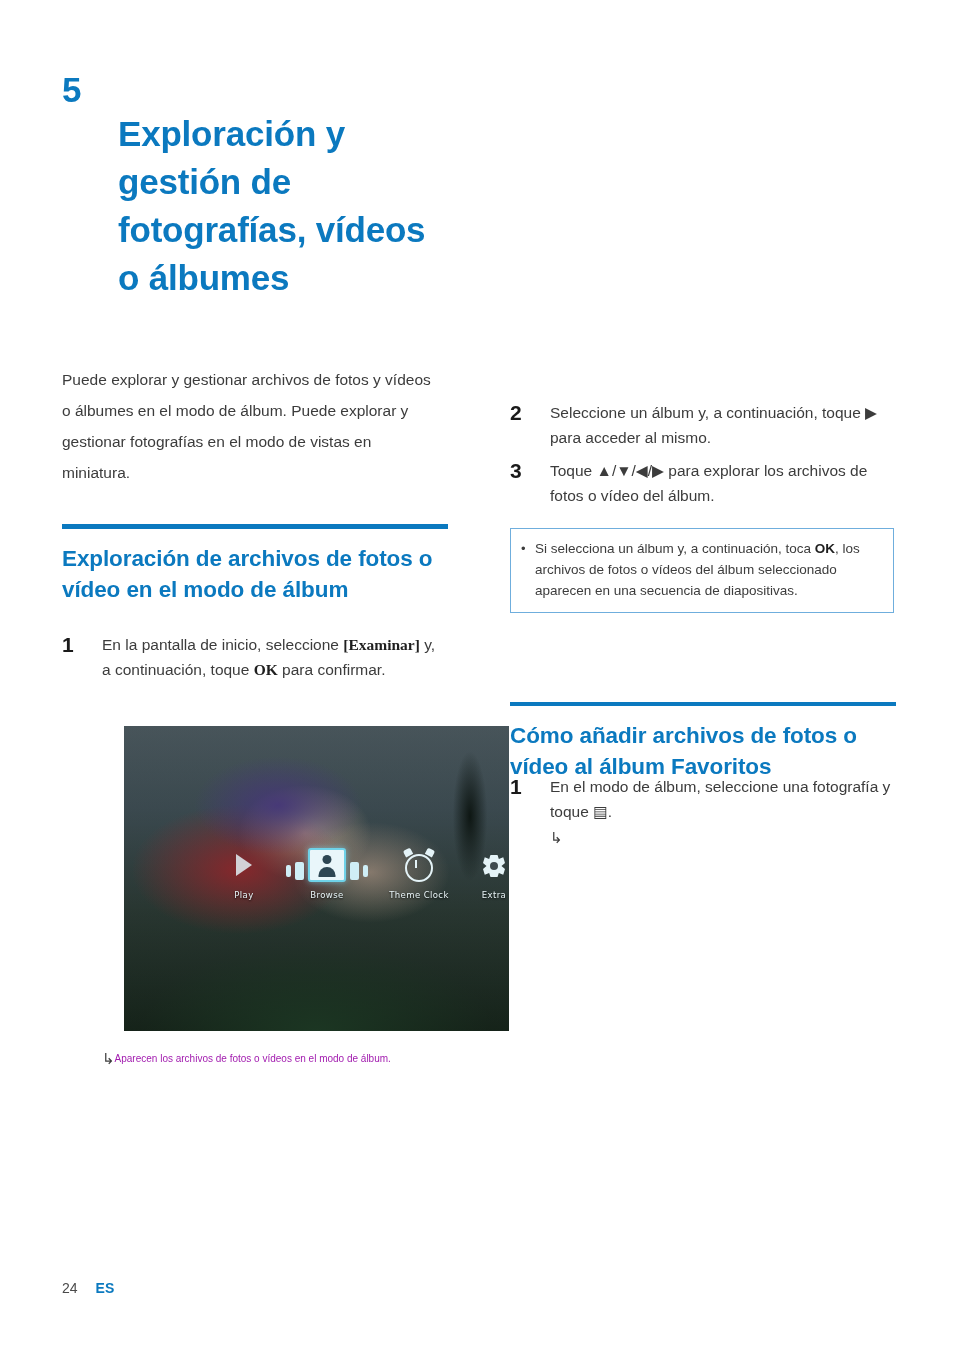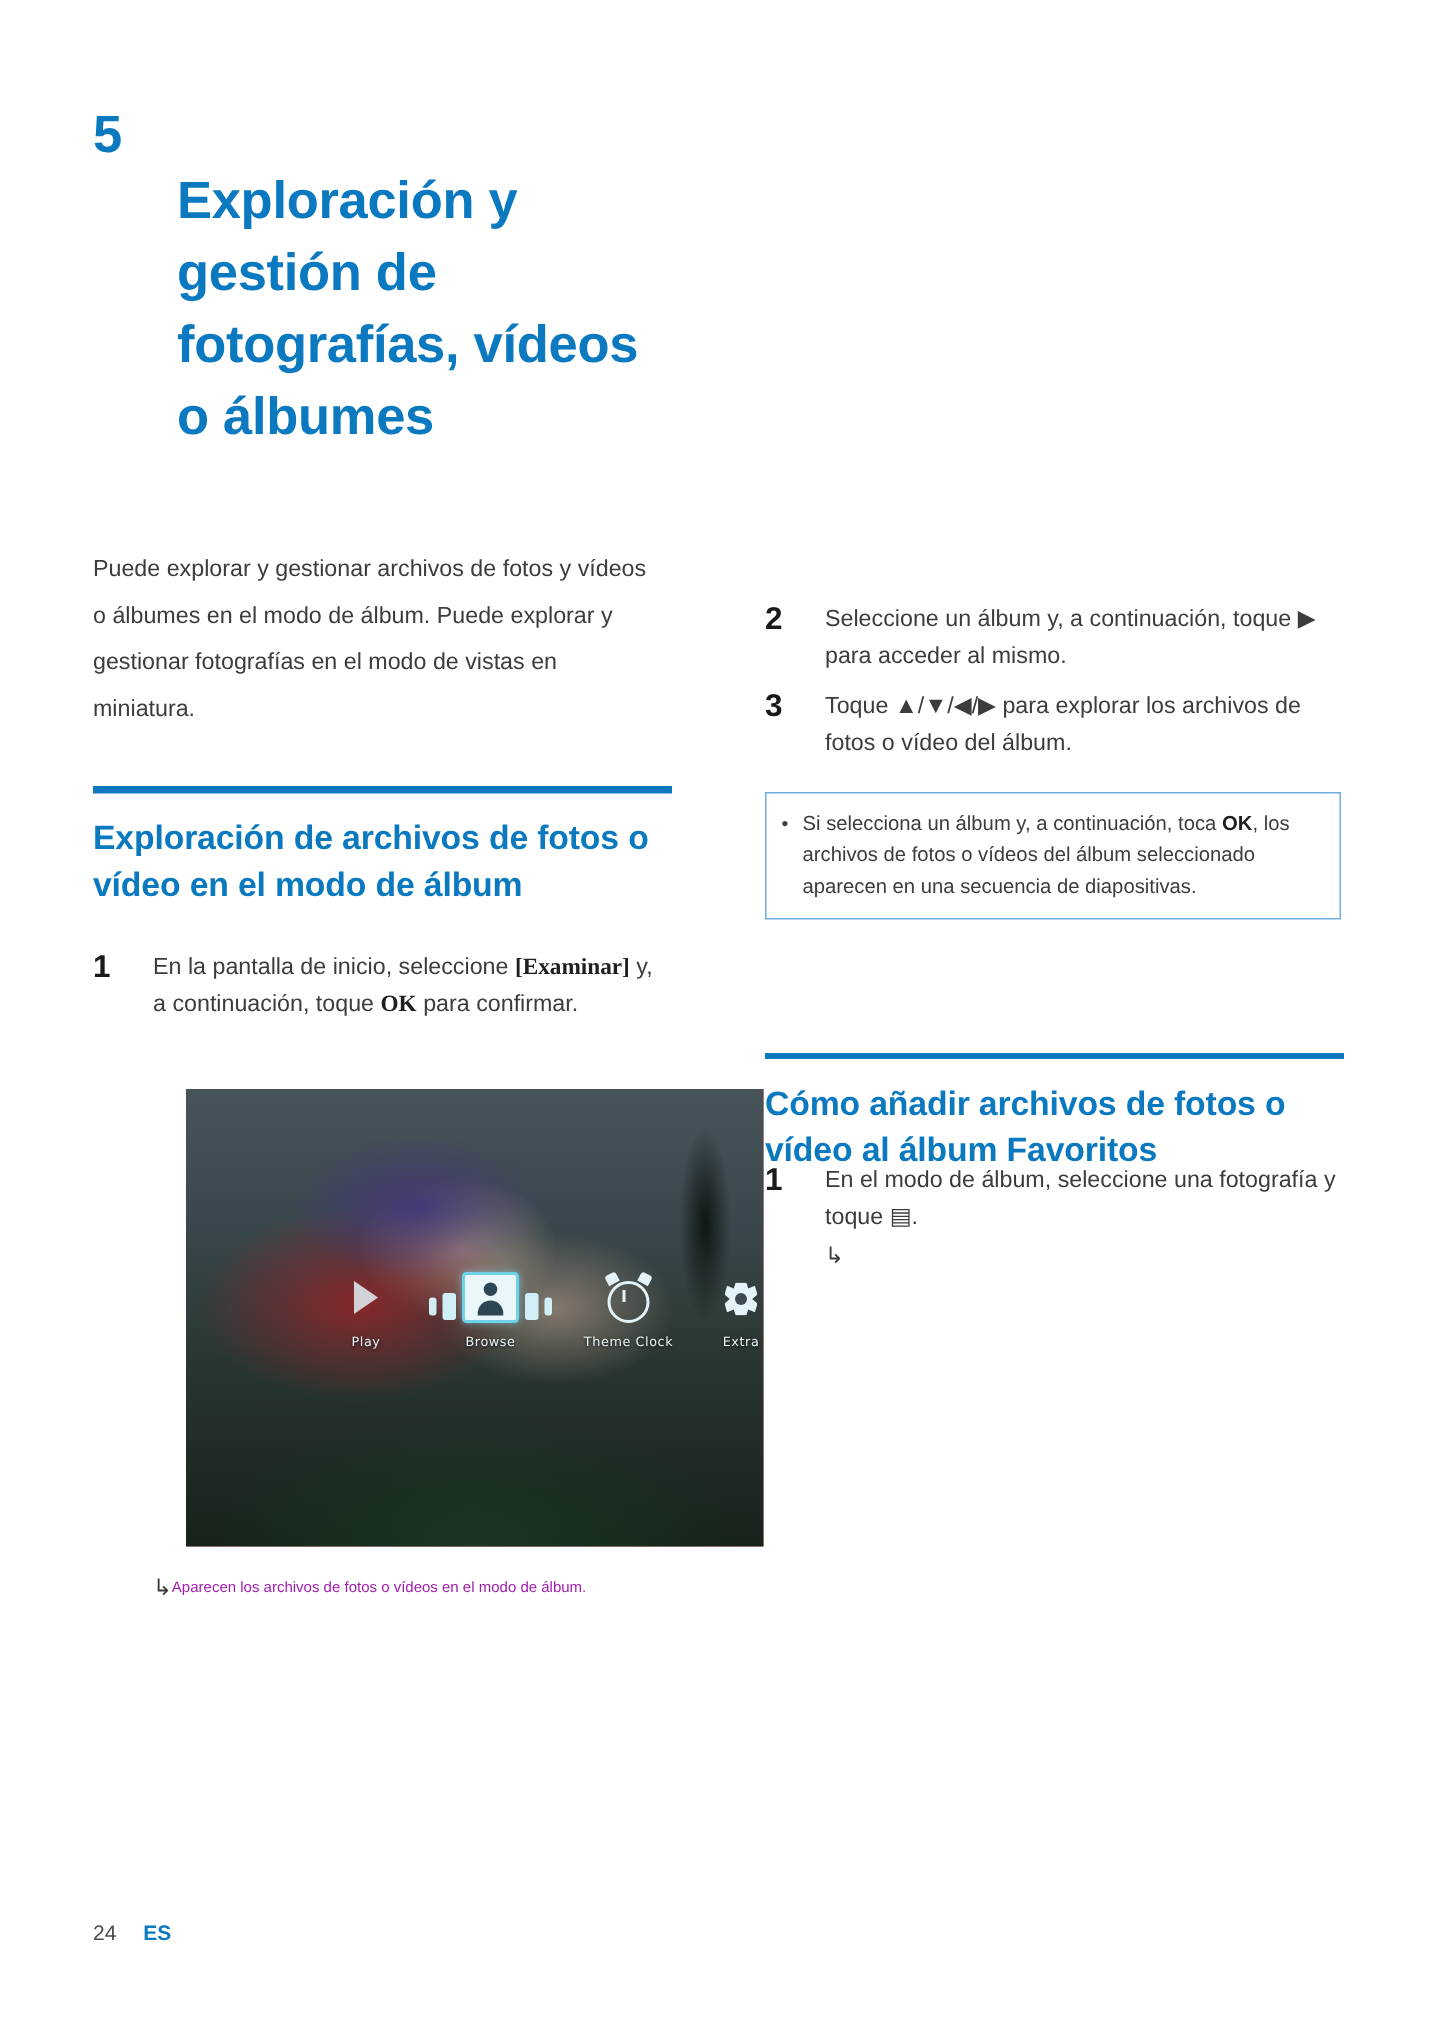--- a/index.html
+++ b/index.html
@@ -201,21 +201,21 @@
     display: flex;
     align-items: baseline;
   }
   .footer .pnum { font-size: 14px; color: #4a4a4a; }
   .footer .lang { font-size: 14px; color: #0b79bf; font-weight: 700; margin-left: 18px; }
 
   
   .shot {
     position: absolute;
     overflow: hidden;
-    background: #7f1d1d;
+    background: #ef4444;
   }
   .shot .bgphoto {
     position: absolute;
     inset: 0;
   }
 
   
   #shot-home { left: 62px; top: 726px; width: 385px; height: 305px; }
   #shot-home .bgphoto {
     background:

